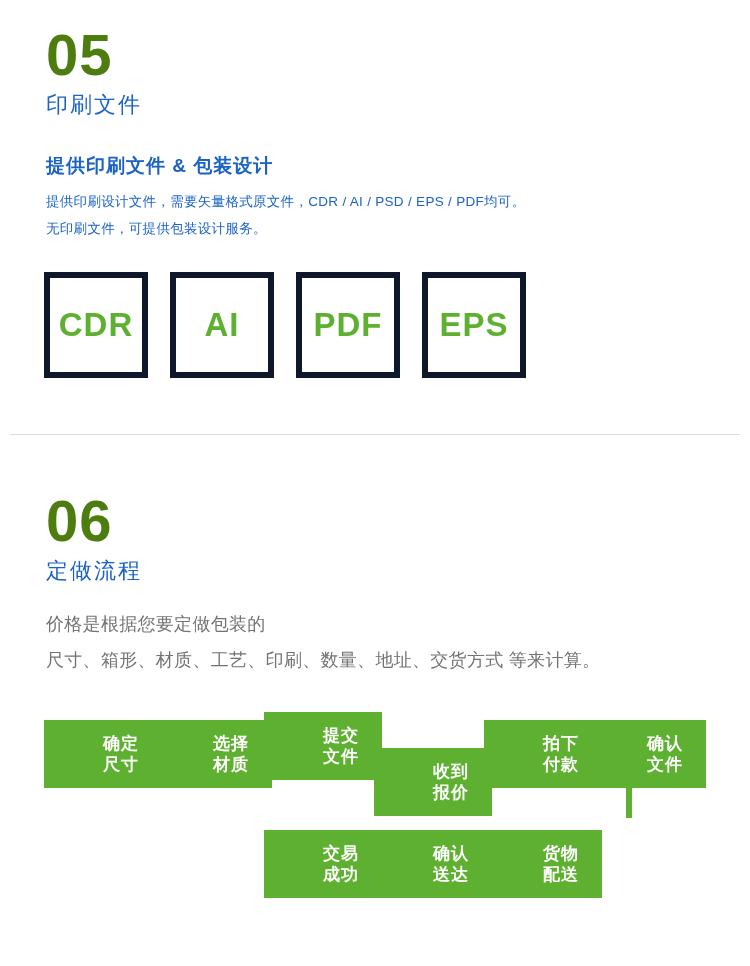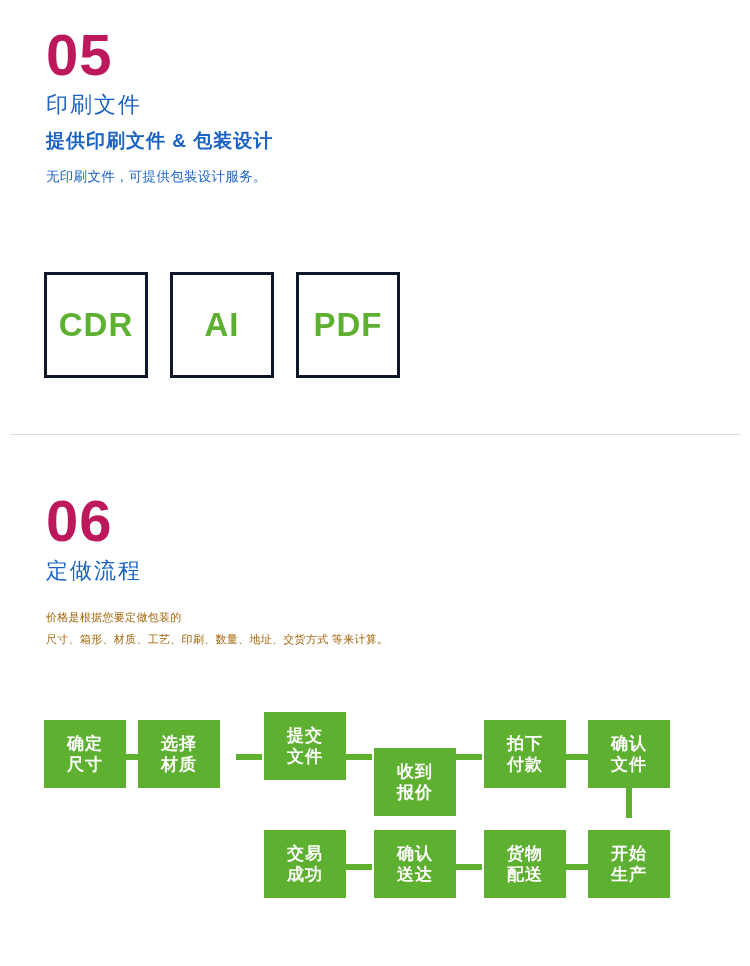--- a/index.html
+++ b/index.html
@@ -23,37 +23,37 @@
   
   .section-05 {
     position: absolute;
     left: 0;
     top: 0;
     width: 750px;
   }
   .sec-num {
     font-size: 58px;
     font-weight: bold;
-    color: #be185d;
+    color: #4d7c0f;
     letter-spacing: 1px;
     line-height: 1;
   }
   .sec-title {
     font-size: 22px;
     color: #1a62c4;
     font-weight: normal;
     line-height: 1.2;
     margin-top: 8px;
     letter-spacing: 2px;
   }
   .sec-sub {
     font-size: 19px;
     color: #1a62c4;
     font-weight: bold;
-    margin-top: 10px;
+    margin-top: 35px;
     letter-spacing: 1px;
   }
   .sec-desc {
     font-size: 13.5px;
     color: #1a62c4;
     line-height: 1.95;
     margin-top: 10px;
     letter-spacing: 0.3px;
   }
 
@@ -67,21 +67,21 @@
   .format-row {
     position: absolute;
     left: 44px;
     top: 272px;
     display: flex;
     gap: 22px;
   }
   .format-box {
     width: 104px;
     height: 106px;
-    border: 3px solid #0f172a;
+    border: 6px solid #0f172a;
     box-sizing: border-box;
     display: flex;
     align-items: center;
     justify-content: center;
   }
   .format-box span {
     font-size: 33px;
     font-weight: bold;
     color: #5eb130;
     letter-spacing: 1px;
@@ -96,22 +96,22 @@
     background: #dcdcdc;
   }
 
   
   #sec06-head {
     position: absolute;
     left: 46px;
     top: 492px;
   }
   .sec-desc2 {
-    font-size: 11px;
-    color: #a16207;
+    font-size: 18px;
+    color: #737373;
     line-height: 2.0;
     margin-top: 22px;
     letter-spacing: 0.3px;
   }
 
   
   .flow {
     position: absolute;
     left: 0;
     top: 706px;
@@ -126,20 +126,21 @@
     color: #ffffff;
     font-size: 17px;
     font-weight: bold;
     line-height: 1.25;
     display: flex;
     flex-direction: column;
     align-items: center;
     justify-content: center;
     letter-spacing: 1px;
     text-align: center;
+    padding-left: 36px;
   }
   .connector-h {
     position: absolute;
     height: 6px;
     background: #5eb130;
   }
   .connector-v {
     position: absolute;
     width: 6px;
     background: #5eb130;
@@ -150,33 +151,37 @@
 
 <div class="page">
 
   <div class="section-05">
 
     <div id="sec05-head">
       <div class="sec-num">05</div>
       <div class="sec-title">印刷文件</div>
       <div class="sec-sub">提供印刷文件 &amp; 包装设计</div>
       <div class="sec-desc">
+        <div>提供印刷设计文件，需要矢量格式原文件，CDR / AI / PSD / EPS / PDF均可。</div>
         <div>无印刷文件，可提供包装设计服务。</div>
       </div>
     </div>
 
     <div class="format-row">
       <div class="format-box">
         <span>CDR</span>
       </div>
       <div class="format-box">
         <span>AI</span>
       </div>
       <div class="format-box">
         <span>PDF</span>
+      </div>
+      <div class="format-box">
+        <span>EPS</span>
       </div>
     </div>
   </div>
 
   <div class="divider"></div>
 
   <div class="section-06">
 
     <div id="sec06-head">
       <div class="sec-num">06</div>
@@ -198,21 +203,21 @@
       <div class="connector-v" style="left:626px; top:82px; height:30px;"></div>
 
       <div class="connector-h" style="left:346px; top:158px; width:26px;"></div>
       <div class="connector-h" style="left:456px; top:158px; width:26px;"></div>
       <div class="connector-h" style="left:566px; top:158px; width:26px;"></div>
 
       <div class="node" style="left:44px; top:14px;">
         <span>确定</span>
         <span>尺寸</span>
       </div>
-      <div class="node" style="left:138px; top:14px;">
+      <div class="node" style="left:154px; top:14px;">
         <span>选择</span>
         <span>材质</span>
       </div>
       <div class="node" style="left:264px; top:6px;">
         <span>提交</span>
         <span>文件</span>
       </div>
       <div class="node" style="left:374px; top:14px;margin-top:28px;">
         <span>收到</span>
         <span>报价</span>
@@ -231,21 +236,17 @@
         <span>成功</span>
       </div>
       <div class="node" style="left:374px; top:124px;">
         <span>确认</span>
         <span>送达</span>
       </div>
       <div class="node" style="left:484px; top:124px;">
         <span>货物</span>
         <span>配送</span>
       </div>
-      <div class="node" style="left:588px; top:124px;">
-        <span>开始</span>
-        <span>生产</span>
-      </div>
 
     </div>
   </div>
 
 </div>
 
 </body></html>

